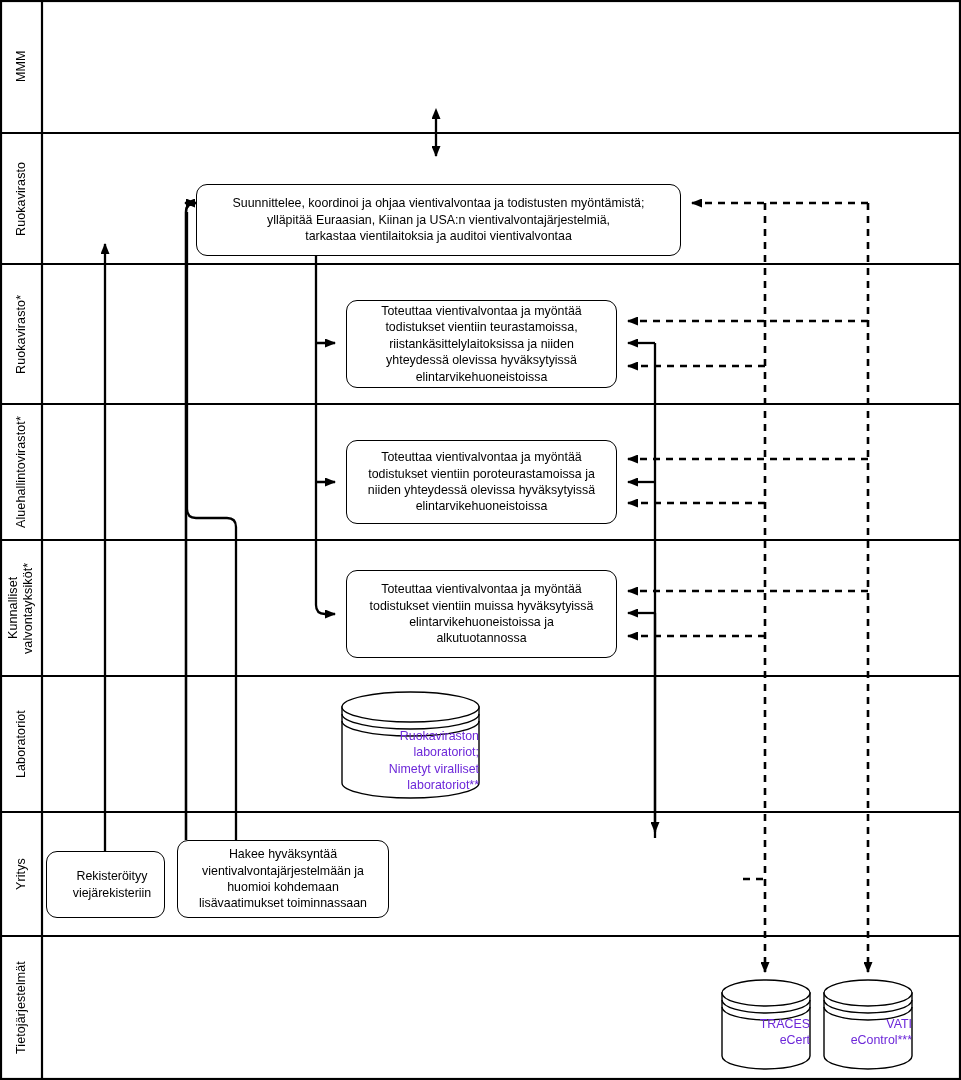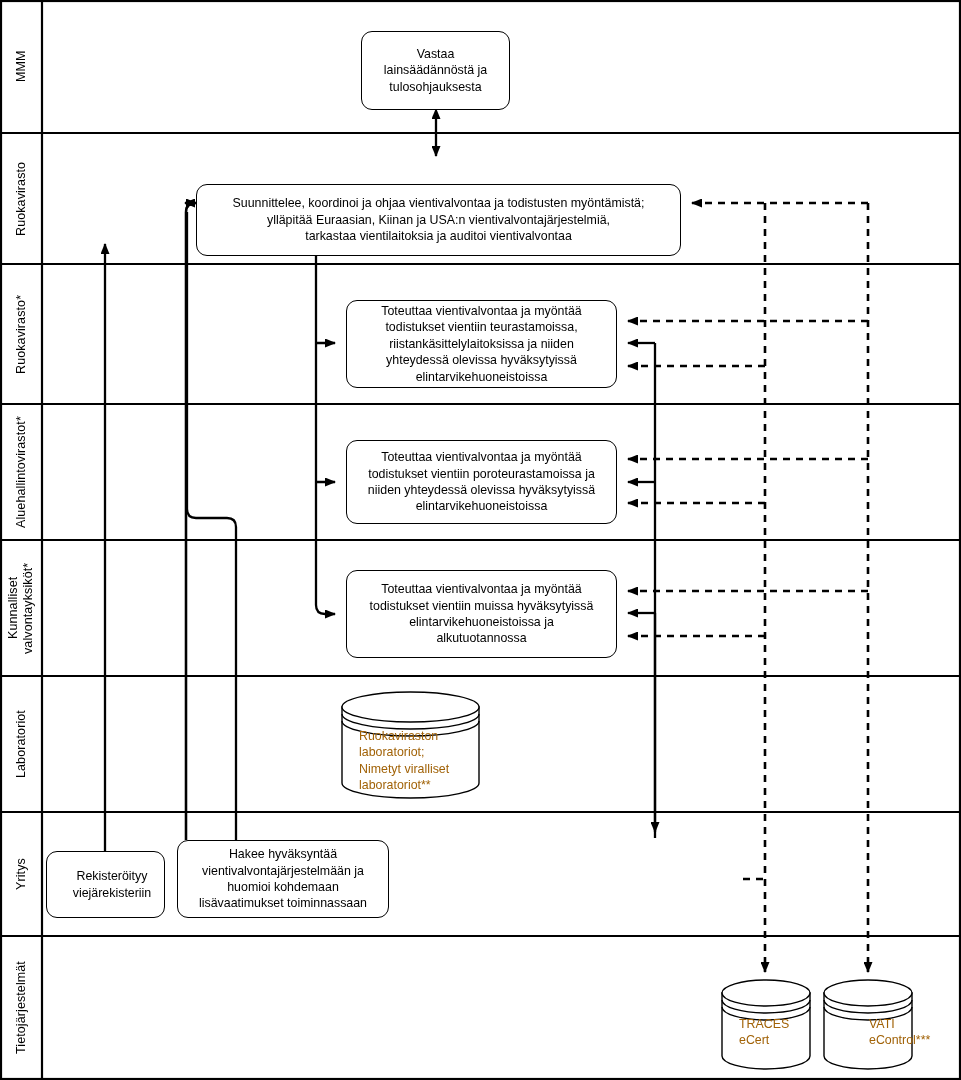--- a/index.html
+++ b/index.html
@@ -36,25 +36,24 @@
   }
   .node span{display:block;width:100%;}
 
   .cyl{
     position:absolute;
     z-index:5;
   }
   .cyl .cyl-text{
     position:absolute;
     left:0;width:100%;
-    text-align:left;
+    text-align:right;
     font-size:12.4px;
     line-height:1.32;
-    color:#a16207;
-    margin-left:17px;
+    color:#6d28d9;
   }
 </style>
 </head>
 <body>
 
 <div id="canvas">
 
   <svg id="svglayer" viewBox="0 0 961 1080">
     <defs>
       <marker id="ah" markerWidth="11" markerHeight="9" refX="10" refY="4.5" orient="auto" markerUnits="userSpaceOnUse">
@@ -167,23 +166,20 @@
   <div class="lane-label" style="top:676px;height:136px;">
       <span>Laboratoriot</span>
     </div>
   <div class="lane-label" style="top:812px;height:124px;">
       <span>Yritys</span>
     </div>
   <div class="lane-label" style="top:936px;height:144px;">
       <span>Tietojärjestelmät</span>
     </div>
 
-  <div class="node" style="left:361px;top:31px;width:149px;height:79px;">
-    <span>Vastaa<br>lainsäädännöstä ja<br>tulosohjauksesta</span>
-  </div>
 
 
   <div class="node" style="left:196px;top:184px;width:485px;height:72px;">
     <span>Suunnittelee, koordinoi ja ohjaa vientivalvontaa ja todistusten myöntämistä;<br>ylläpitää Euraasian, Kiinan ja USA:n vientivalvontajärjestelmiä,<br>tarkastaa vientilaitoksia ja auditoi vientivalvontaa</span>
   </div>
 
   <div class="node" style="left:346px;top:300px;width:271px;height:88px;">
     <span>Toteuttaa vientivalvontaa ja myöntää<br>todistukset vientiin teurastamoissa,<br>riistankäsittelylaitoksissa ja niiden<br>yhteydessä olevissa hyväksytyissä<br>elintarvikehuoneistoissa</span>
   </div>
 
@@ -205,17 +201,17 @@
 
 
   <div class="cyl" style="left:342px;top:692px;width:137px;height:106px;">
     <div class="cyl-text" style="top:36px;">Ruokaviraston<br>laboratoriot;<br>Nimetyt viralliset<br>laboratoriot**</div>
   </div>
 
   <div class="cyl" style="left:722px;top:980px;width:88px;height:89px;">
     <div class="cyl-text" style="top:36px;">TRACES<br>eCert</div>
   </div>
 
-  <div class="cyl" style="left:852px;top:980px;width:88px;height:89px;">
+  <div class="cyl" style="left:824px;top:980px;width:88px;height:89px;">
     <div class="cyl-text" style="top:36px;">VATI<br>eControl***</div>
   </div>
 
 </div>
 
 </body></html>

